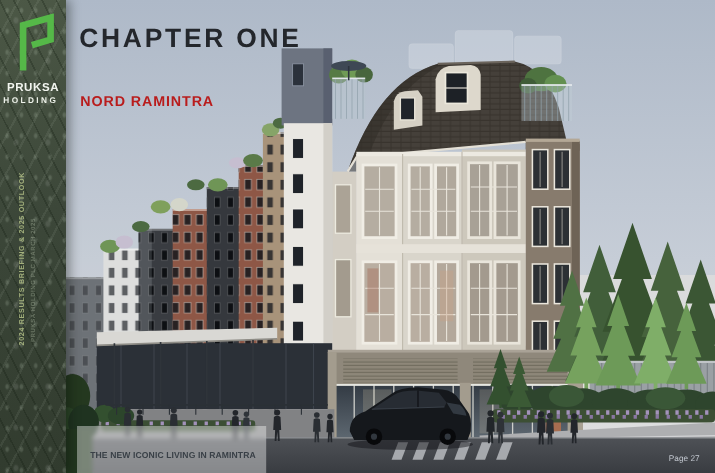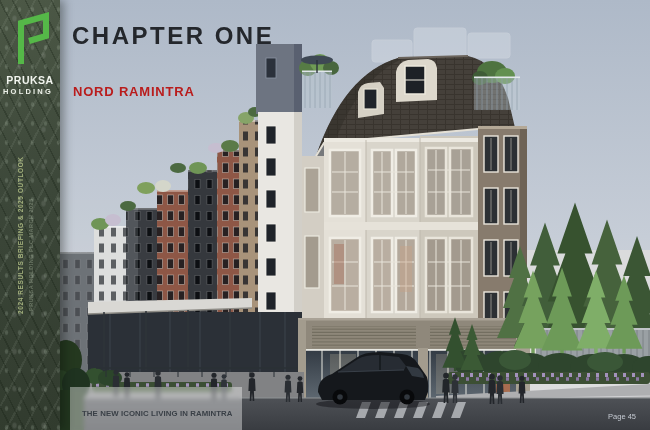--- a/index.html
+++ b/index.html
@@ -338,15 +338,15 @@
     <div class="vtext secondary">PRUKSA HOLDING PLC MARCH 2025</div>
   </div>
 
   <div class="title">CHAPTER ONE</div>
   <div class="subtitle">NORD RAMINTRA</div>
 
   <div class="info-panel">
     <div class="info-line">THE NEW ICONIC LIVING IN RAMINTRA</div>
   </div>
 
-  <div class="page-label">Page 45</div>
+  <div class="page-label">Page 27</div>
 
 </div>
 
 </body></html>

